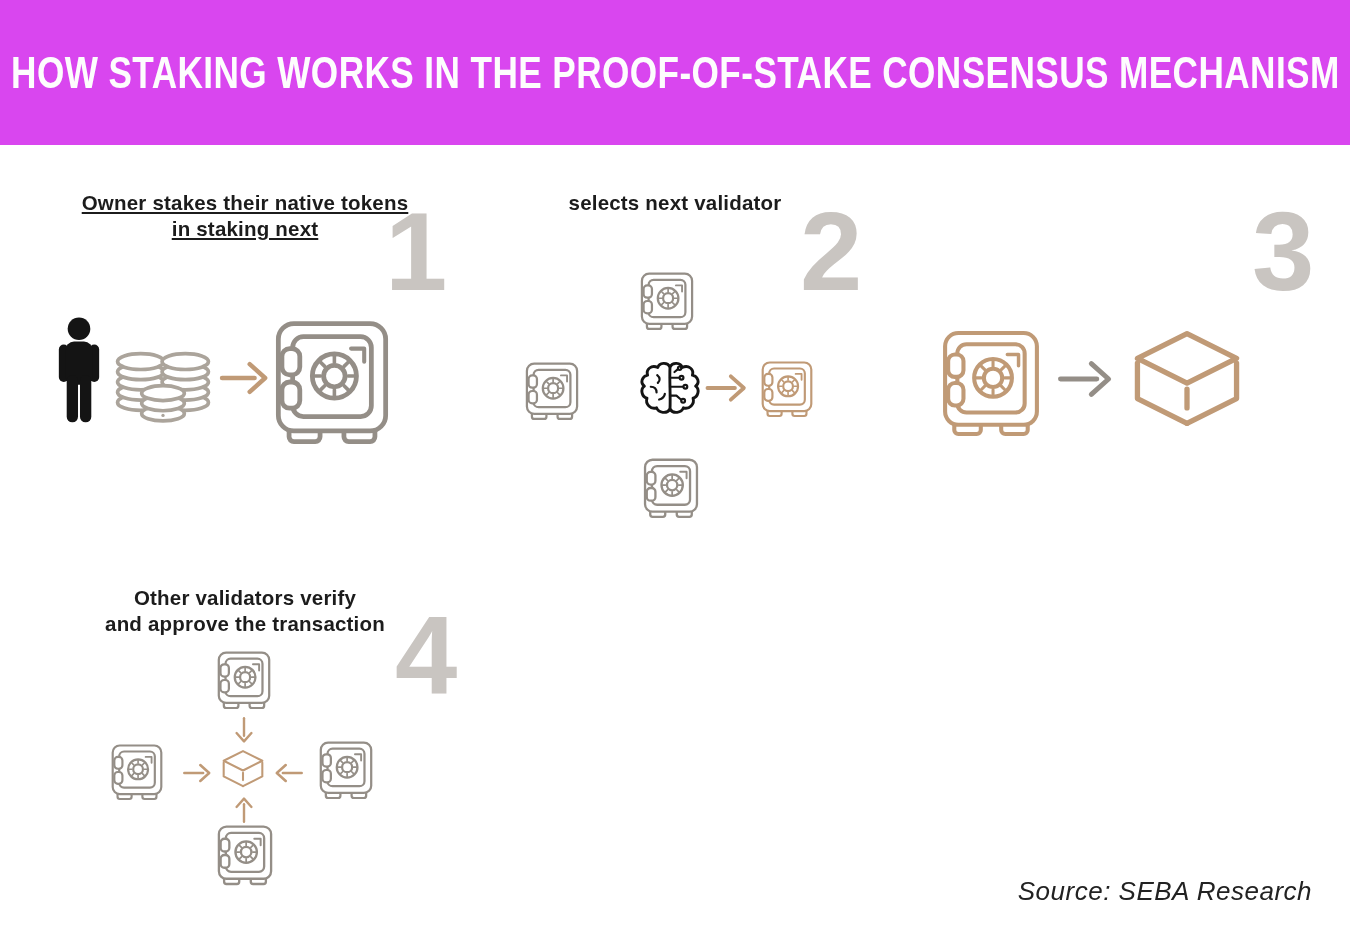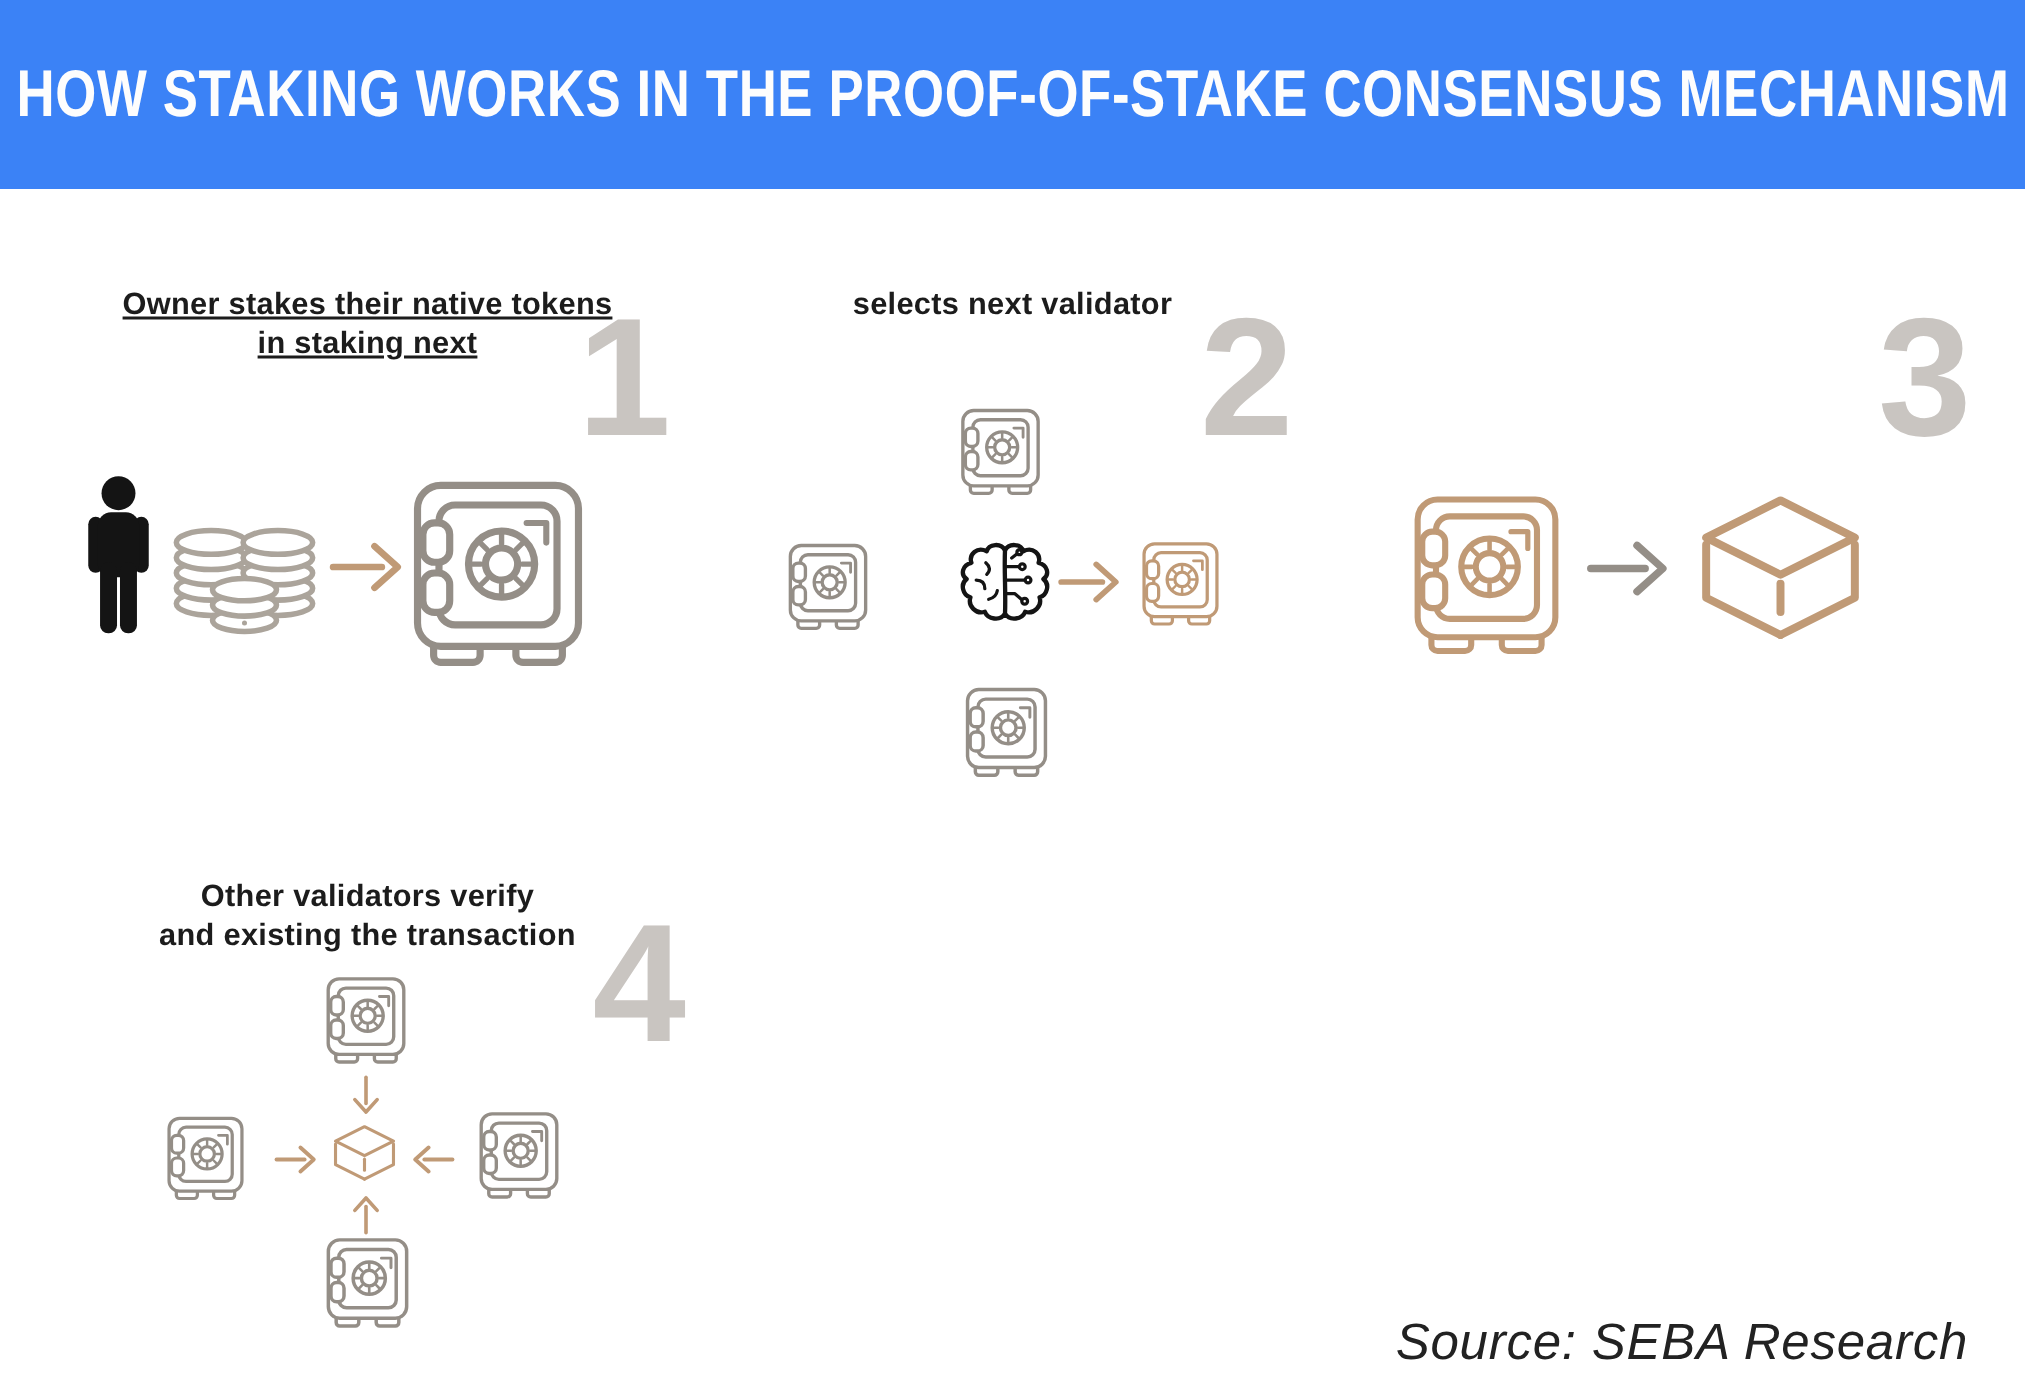--- a/index.html
+++ b/index.html
@@ -1,21 +1,21 @@
 <!DOCTYPE html>
 <html><head>
 <meta charset="utf-8">
 <style>
   * { margin:0; padding:0; box-sizing:border-box; }
   body { background:#ffffff; font-family:"Liberation Sans", sans-serif; }
   #canvas { position:relative; width:1350px; height:930px; background:#ffffff; overflow:hidden; }
 
   
-  .banner { position:absolute; left:0; top:0; width:1350px; height:126px;
-            background:#3b82f6; display:flex; align-items:center; justify-content:center; }
+  .banner { position:absolute; left:0; top:0; width:1350px; height:145px;
+            background:#d946ef; display:flex; align-items:center; justify-content:center; }
   .banner h1 { color:#fdfdfd; font-size:44px; font-weight:bold; letter-spacing:0.5px;
                white-space:nowrap; transform:scaleX(0.80); transform-origin:center; }
 
   
   .step { position:absolute; width:430px; }
   .step-title { position:absolute; left:0; top:0; width:430px; text-align:center;
                 font-size:20.5px; line-height:26px; font-weight:bold; color:#1c1c1c; letter-spacing:0.2px; }
   .step-num { position:absolute; font-size:112px; font-weight:bold; color:#c9c5c1; line-height:1; }
 
   .icon { position:absolute; }
@@ -24,21 +24,21 @@
   .c-gray  { color:#948e87; }
   .c-coin  { color:#aba49b; }
   .c-tan   { color:#c09a76; }
   .c-black { color:#141414; }
   .c-cube  { color:#8d8882; }
 
   .rot90  { transform:rotate(90deg); }
   .rot180 { transform:rotate(180deg); }
   .rot270 { transform:rotate(270deg); }
 
-  .source { position:absolute; right:38px; top:876px; font-size:34px; font-style:italic;
+  .source { position:absolute; right:38px; top:876px; font-size:26px; font-style:italic;
             color:#222222; letter-spacing:0.5px; }
 </style>
 </head>
 <body>
 
 <svg width="0" height="0" style="position:absolute" aria-hidden="true">
   <defs>
     <symbol id="sym-safe" viewBox="0 0 100 104">
       <g fill="none" stroke="currentColor" stroke-width="4" stroke-linecap="round" stroke-linejoin="round">
         <rect x="14" y="88" width="26" height="14" rx="4"></rect>
@@ -217,21 +217,21 @@
     <div class="icon c-tan" style="left:238px; top:156px; width:118px; height:112px;">
         <svg>
           <use href="#sym-cube"></use>
         </svg>
       </div>
   </div>
 
   <div class="step" style="left:30px; top:560px; height:370px;">
     <div class="step-title" style="top:25px;">
       <div>Other validators verify</div>
-      <div>and existing the transaction</div>
+      <div>and approve the transaction</div>
     </div>
     <div class="step-num" style="left:365px; top:40px;">4</div>
     <div class="icon c-gray" style="left:186px; top:90px; width:56px; height:60px;">
         <svg>
           <use href="#sym-safe"></use>
         </svg>
       </div>
     <div class="icon c-tan rot90" style="left:200px; top:156px; width:28px; height:28px;">
         <svg>
           <use href="#sym-arrow"></use>

